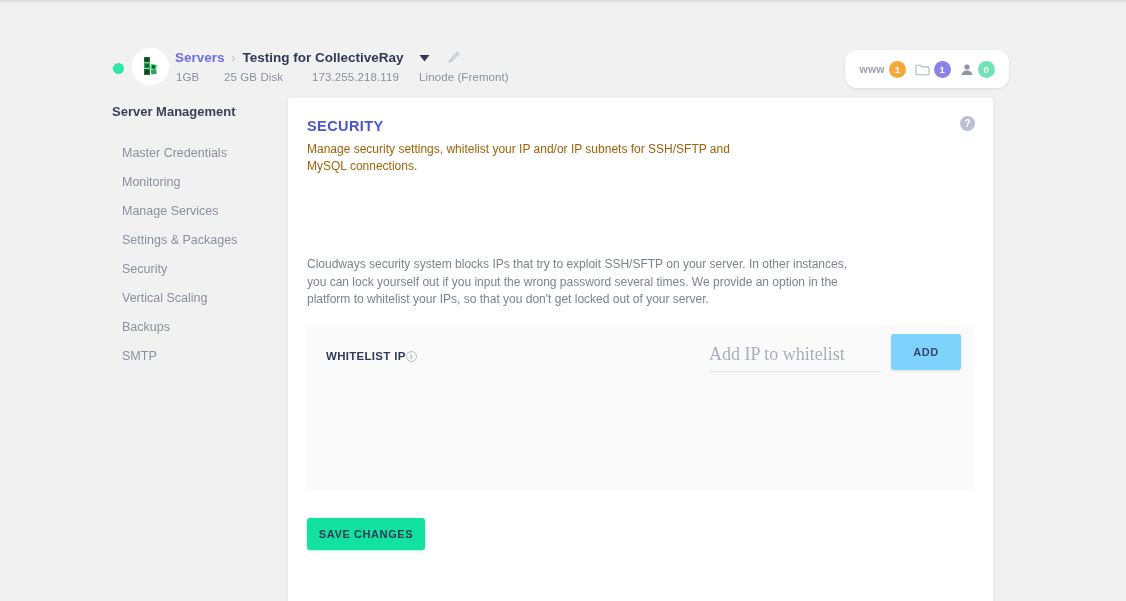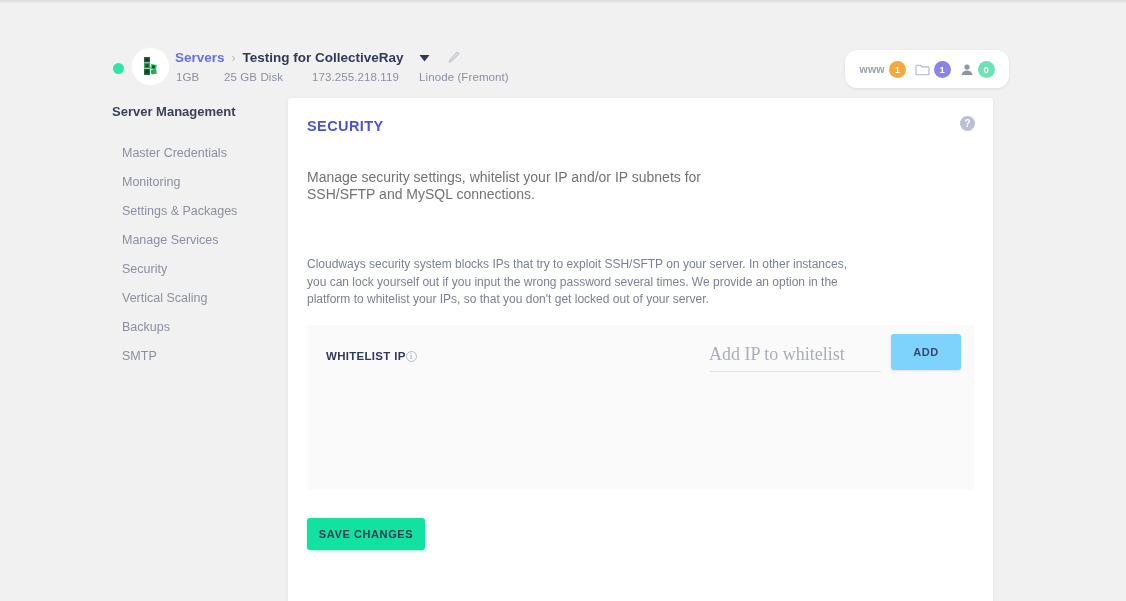--- a/index.html
+++ b/index.html
@@ -201,24 +201,23 @@
     font-weight: bold;
     color: #4a54d8;
     letter-spacing: .4px;
   }
 
   .card-sub {
     position: absolute;
     left: 19px;
     top: 43px;
     width: 440px;
-    font-size: 14px;
+    font-size: 12px;
     line-height: 17px;
-    color: #737373;
-    margin-top: 28px;
+    color: #a16207;
   }
 
   .help-icon {
     position: absolute;
     right: 18px;
     top: 18px;
     width: 15px;
     height: 15px;
     border-radius: 50%;
     background: #b9c0d3;
@@ -435,22 +434,22 @@
     </div>
 
   </div>
 </div>
 
 <div class="sidebar">
   <div class="sidebar-title">Server Management</div>
 
   <div class="sb-item">Master Credentials</div>
   <div class="sb-item">Monitoring</div>
+  <div class="sb-item">Manage Services</div>
   <div class="sb-item">Settings &amp; Packages</div>
-  <div class="sb-item">Manage Services</div>
   <div class="sb-item">Security</div>
   <div class="sb-item">Vertical Scaling</div>
   <div class="sb-item">Backups</div>
   <div class="sb-item">SMTP</div>
 </div>
 
 <div class="card">
 
   <div class="card-title">SECURITY</div>
   <div class="card-sub">Manage security settings, whitelist your IP and/or IP subnets for SSH/SFTP and MySQL connections.</div>

